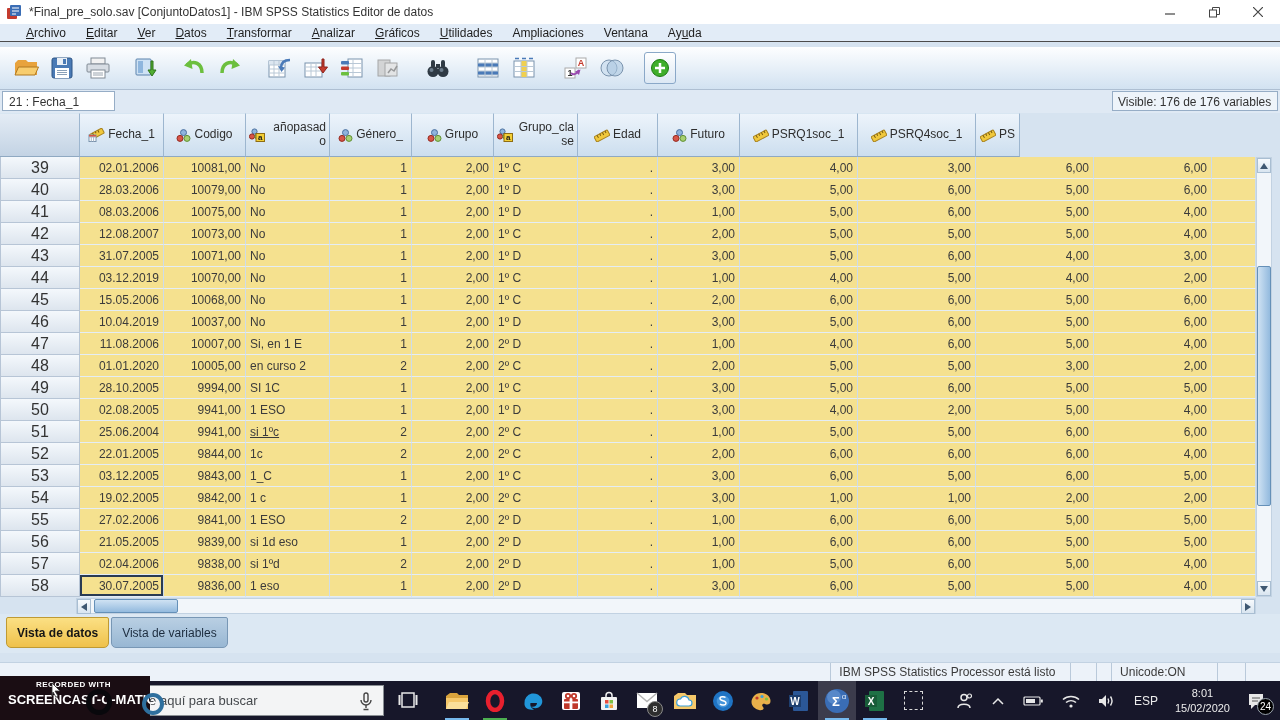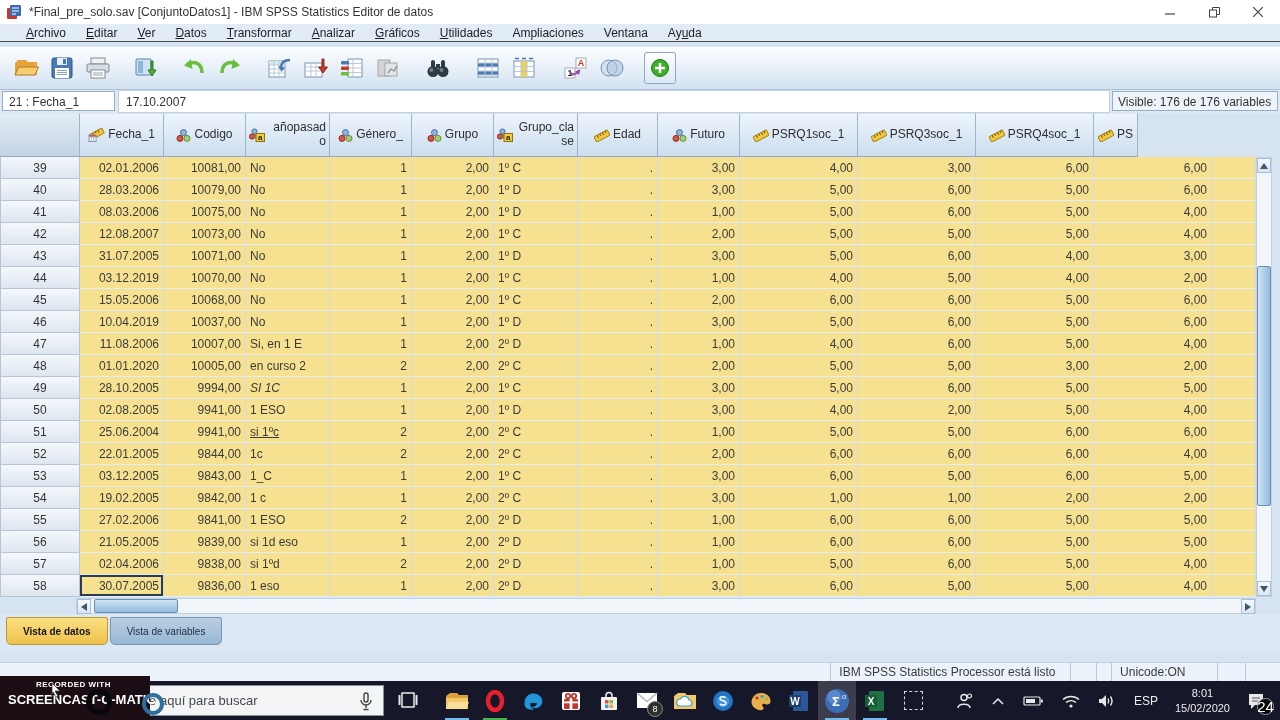--- a/index.html
+++ b/index.html
@@ -29,39 +29,39 @@
   .crvis{position:absolute;left:1112px;top:1px;width:166px;height:20px;background:#eef4fa;border:1px solid #96adc6;font-size:12px;color:#333;padding:3px 0 0 5px;box-sizing:border-box;white-space:nowrap;}
 
   
   .grid{position:absolute;top:113px;left:0;}
   .ghead{display:flex;height:44px;}
   .hcell{box-sizing:border-box;height:44px;background:linear-gradient(var(--hdrtop,#edf4fb),var(--hdrbot,#ccdeef));border-right:1px solid #9db6cf;border-bottom:1px solid #8fa9c2;border-top:1px solid #d8e6f2;display:flex;align-items:center;justify-content:center;gap:3px;font-size:12px;color:#2e2e2e;overflow:hidden;padding:0 3px;}
   .hcell.corner{width:80px;background:linear-gradient(#e4ecf5,#c3d3e4);}
   .lbl{word-break:break-all;text-align:right;line-height:1.15;max-width:calc(100% - 18px);}
   .vicon{flex:0 0 auto;display:flex;}
   .grow{display:flex;height:22px;}
-  .rnum{box-sizing:border-box;width:80px;background:linear-gradient(#f4f8fc,#dde5ee);border:1px solid #b7c5d6;border-top:none;display:flex;align-items:center;justify-content:center;font-size:12px;color:#333;}
+  .rnum{box-sizing:border-box;width:80px;background:linear-gradient(#f4f8fc,#dde5ee);border:1px solid #b7c5d6;border-top:none;display:flex;align-items:center;justify-content:center;font-size:16px;color:#333;}
   .dcell{box-sizing:border-box;height:22px;background:var(--cell,#f5e18f);border-right:1px solid #cddcea;border-bottom:1px solid #e4edf5;font-size:12px;color:#3b3b3b;display:flex;align-items:center;white-space:nowrap;overflow:hidden;padding:0 4px;}
   .dcell.ar{justify-content:flex-end;}
   .selcell{box-shadow:inset 0 0 0 2px var(--selb,#2a3b52);}
 
   
   .vscroll{position:absolute;left:1256px;top:157px;width:16px;height:440px;background:#f2f6fa;border:1px solid #c2d2e2;box-sizing:border-box;}
   .sarrow{position:absolute;width:14px;height:15px;background:linear-gradient(#f7fafd,#d9e5f0);border:1px solid #a9bed2;box-sizing:border-box;display:flex;align-items:center;justify-content:center;}
   .vthumb{position:absolute;left:0;top:108px;width:14px;height:240px;background:linear-gradient(90deg,#cfe2f3,#93bade);border:1px solid #6590b8;border-radius:2px;box-sizing:border-box;}
   .hscroll{position:absolute;left:76px;top:598px;width:1180px;height:16px;background:#f2f6fa;border:1px solid #c2d2e2;box-sizing:border-box;}
   .hthumb{position:absolute;left:17px;top:0;width:84px;height:14px;background:linear-gradient(#cfe2f3,#93bade);border:1px solid #6590b8;border-radius:2px;box-sizing:border-box;}
   .t-up{width:0;height:0;border-left:4px solid transparent;border-right:4px solid transparent;border-bottom:6px solid #3f5872;}
   .t-down{width:0;height:0;border-left:4px solid transparent;border-right:4px solid transparent;border-top:6px solid #3f5872;}
   .t-left{width:0;height:0;border-top:4px solid transparent;border-bottom:4px solid transparent;border-right:6px solid #3f5872;}
   .t-right{width:0;height:0;border-top:4px solid transparent;border-bottom:4px solid transparent;border-left:6px solid #3f5872;}
 
   
   .tabsrow{position:absolute;top:614px;left:0;width:1280px;height:39px;background:#dce8f3;display:flex;align-items:flex-start;padding:3px 0 0 6px;box-sizing:border-box;gap:2px;}
-  .tab{font-size:10px;padding:8px 16px 7px;border-radius:2px 2px 5px 5px;}
+  .tab{font-size:12px;padding:8px 10px 7px;border-radius:2px 2px 5px 5px;}
   .tab.active{background:linear-gradient(#fbe084,var(--tabact,#efc14b));border:1px solid #bf9a33;font-weight:bold;color:#151515;}
   .tab.inactive{background:linear-gradient(#b9cfe3,#98b7d3);border:1px solid #7897b5;color:#1c2c3e;}
 
   
   .statusbar{position:absolute;top:662px;left:0;width:1280px;height:19px;background:#ecf2f9;border-top:1px solid #c2d2e2;display:flex;font-size:12px;color:#3a3a3a;box-sizing:border-box;}
   .sbc{border-right:1px solid #b9c9da;box-sizing:border-box;padding:2px 6px 0 8px;white-space:nowrap;overflow:hidden;height:18px;}
 
   
   .taskbar{position:absolute;top:681px;left:0;width:1280px;height:39px;background:var(--tbar,#17172a);}
   .searchbox{position:absolute;left:46px;top:4px;width:338px;height:31px;background:#f3f4f5;border:1px solid #8a8f94;box-sizing:border-box;display:flex;align-items:center;}
@@ -71,21 +71,21 @@
   .taskicons{position:absolute;left:438px;top:0;height:39px;display:flex;}
   .tslot{position:relative;width:38px;height:39px;display:flex;align-items:center;justify-content:center;}
   .tslot.active{background:rgba(255,255,255,0.16);}
   .openline{position:absolute;bottom:0;left:7px;right:7px;height:2px;}
   .appbadge{position:absolute;right:3px;bottom:3px;background:#2e2e2e;color:#fff;border:1px solid #8a8a8a;border-radius:50%;width:14px;height:14px;font-size:9px;display:flex;align-items:center;justify-content:center;}
   .tray{position:absolute;right:0;top:0;height:39px;display:flex;align-items:center;}
   .trayitem{display:flex;align-items:center;justify-content:center;padding:0 9px;height:39px;}
   .esp{color:#ececec;font-size:12px;}
   .clock{color:#ececec;font-size:11px;text-align:center;line-height:1.3;padding:0 8px;}
   .notif{position:relative;padding:0 14px 0 8px;display:flex;align-items:center;height:39px;}
-  .nbadge{position:absolute;right:6px;bottom:5px;width:15px;height:15px;border-radius:50%;background:#000000;color:#fff;font-size:15px;display:flex;align-items:center;justify-content:center;border:1px solid #9aa4ae;}
+  .nbadge{position:absolute;right:6px;bottom:5px;width:15px;height:15px;border-radius:50%;background:#000000;color:#fff;font-size:10px;display:flex;align-items:center;justify-content:center;border:1px solid #9aa4ae;}
   .dashedsq{width:17px;height:17px;border:1.5px dashed #d8d8d8;}
 
   
   .watermark{position:absolute;left:0;top:676px;width:150px;height:44px;background:#1a0d13;z-index:5;}
   .wm1{position:absolute;left:36px;top:4px;font-size:8px;font-weight:bold;color:#fff;letter-spacing:0.5px;white-space:nowrap;}
   .wm2{position:absolute;left:8px;top:16px;font-size:13px;font-weight:bold;color:#fff;white-space:nowrap;}
   .ring1{position:absolute;left:86px;top:13px;width:26px;height:26px;border:5px solid #08080c;border-radius:50%;box-sizing:border-box;}
   .ring2{position:absolute;left:142px;top:17px;width:22px;height:22px;border:4px solid #2e6f9e;border-radius:50%;box-sizing:border-box;}
   .wmcur{position:absolute;left:50px;top:6px;}
 </style>
@@ -256,21 +256,20 @@
     <div class="tbtn framed" style="margin-left: 14px;">
       <svg width="22" height="22">
         <circle cx="11" cy="11" r="8.5" fill="#3fae2a" stroke="#1c7a12"></circle>
         <path d="M11 6v10M6 11h10" stroke="#fff" stroke-width="2.5"></path>
       </svg>
     </div>
   </div>
 
 <div class="cellref">
   <div class="crbox">21 : Fecha_1</div>
-  <div class="crval">17.10.2007</div>
   <div class="crvis">Visible: 176 de 176 variables</div>
 </div>
 
 <div class="grid">
   <div class="ghead" id="ghead">
       <div class="hcell corner"></div>
       <div class="hcell" style="width: 84px;">
         <span class="vicon">
           <svg width="17" height="14">
             <g transform="rotate(-28 9 6)">
@@ -372,42 +371,31 @@
       </div>
       <div class="hcell" style="width: 118px;">
         <span class="vicon">
           <svg width="16" height="13">
             <g transform="rotate(-28 8 7)">
               <rect x="0.5" y="4" width="15" height="6" rx="1" fill="#f0c83c" stroke="#a8821e"></rect>
               <path d="M4 4v3M7 4v2.2M10 4v3M13 4v2.2" stroke="#7a5c10"></path>
             </g>
           </svg>
         </span>
-        <span class="lbl">PSRQ3soc_1</span>
-      </div>
-      <div class="hcell" style="width: 118px;">
+        <span class="lbl">PSRQ4soc_1</span>
+      </div>
+      <div class="hcell" style="width: 44px;">
         <span class="vicon">
           <svg width="16" height="13">
             <g transform="rotate(-28 8 7)">
               <rect x="0.5" y="4" width="15" height="6" rx="1" fill="#f0c83c" stroke="#a8821e"></rect>
               <path d="M4 4v3M7 4v2.2M10 4v3M13 4v2.2" stroke="#7a5c10"></path>
             </g>
           </svg>
         </span>
-        <span class="lbl">PSRQ4soc_1</span>
-      </div>
-      <div class="hcell" style="width: 44px;">
-        <span class="vicon">
-          <svg width="16" height="13">
-            <g transform="rotate(-28 8 7)">
-              <rect x="0.5" y="4" width="15" height="6" rx="1" fill="#f0c83c" stroke="#a8821e"></rect>
-              <path d="M4 4v3M7 4v2.2M10 4v3M13 4v2.2" stroke="#7a5c10"></path>
-            </g>
-          </svg>
-        </span>
         <span class="lbl">PS</span>
       </div>
     </div>
   <div id="gbody">
       <div class="grow">
         <div class="rnum">39</div>
         <div class="dcell ar" style="width: 84px;">02.01.2006</div>
         <div class="dcell ar" style="width: 82px;">10081,00</div>
         <div class="dcell al" style="width: 84px;">No</div>
         <div class="dcell ar" style="width: 82px;">1</div>
@@ -562,21 +550,21 @@
         <div class="dcell ar" style="width: 118px;">5,00</div>
         <div class="dcell ar" style="width: 118px;">5,00</div>
         <div class="dcell ar" style="width: 118px;">3,00</div>
         <div class="dcell ar" style="width: 118px;">2,00</div>
         <div class="dcell ar" style="width: 44px;"></div>
       </div>
       <div class="grow">
         <div class="rnum">49</div>
         <div class="dcell ar" style="width: 84px;">28.10.2005</div>
         <div class="dcell ar" style="width: 82px;">9994,00</div>
-        <div class="dcell al" style="width: 84px; font-style: italic;">SI 1C</div>
+        <div class="dcell al" style="width: 84px;">SI 1C</div>
         <div class="dcell ar" style="width: 82px;">1</div>
         <div class="dcell ar" style="width: 82px;">2,00</div>
         <div class="dcell al" style="width: 84px;">1º C</div>
         <div class="dcell ar" style="width: 80px;">.</div>
         <div class="dcell ar" style="width: 82px;">3,00</div>
         <div class="dcell ar" style="width: 118px;">5,00</div>
         <div class="dcell ar" style="width: 118px;">6,00</div>
         <div class="dcell ar" style="width: 118px;">5,00</div>
         <div class="dcell ar" style="width: 118px;">5,00</div>
         <div class="dcell ar" style="width: 44px;"></div>

